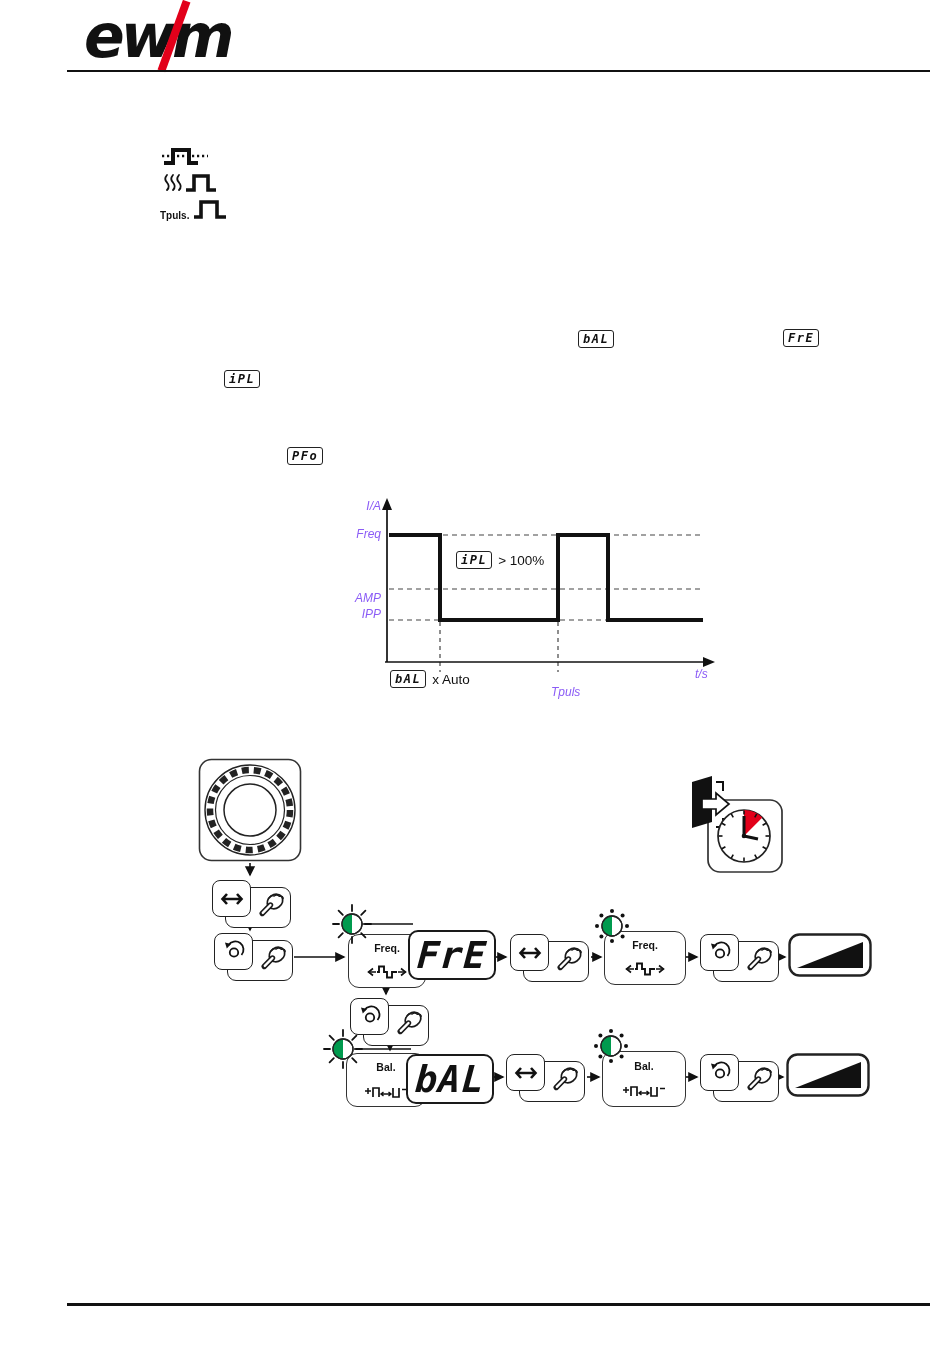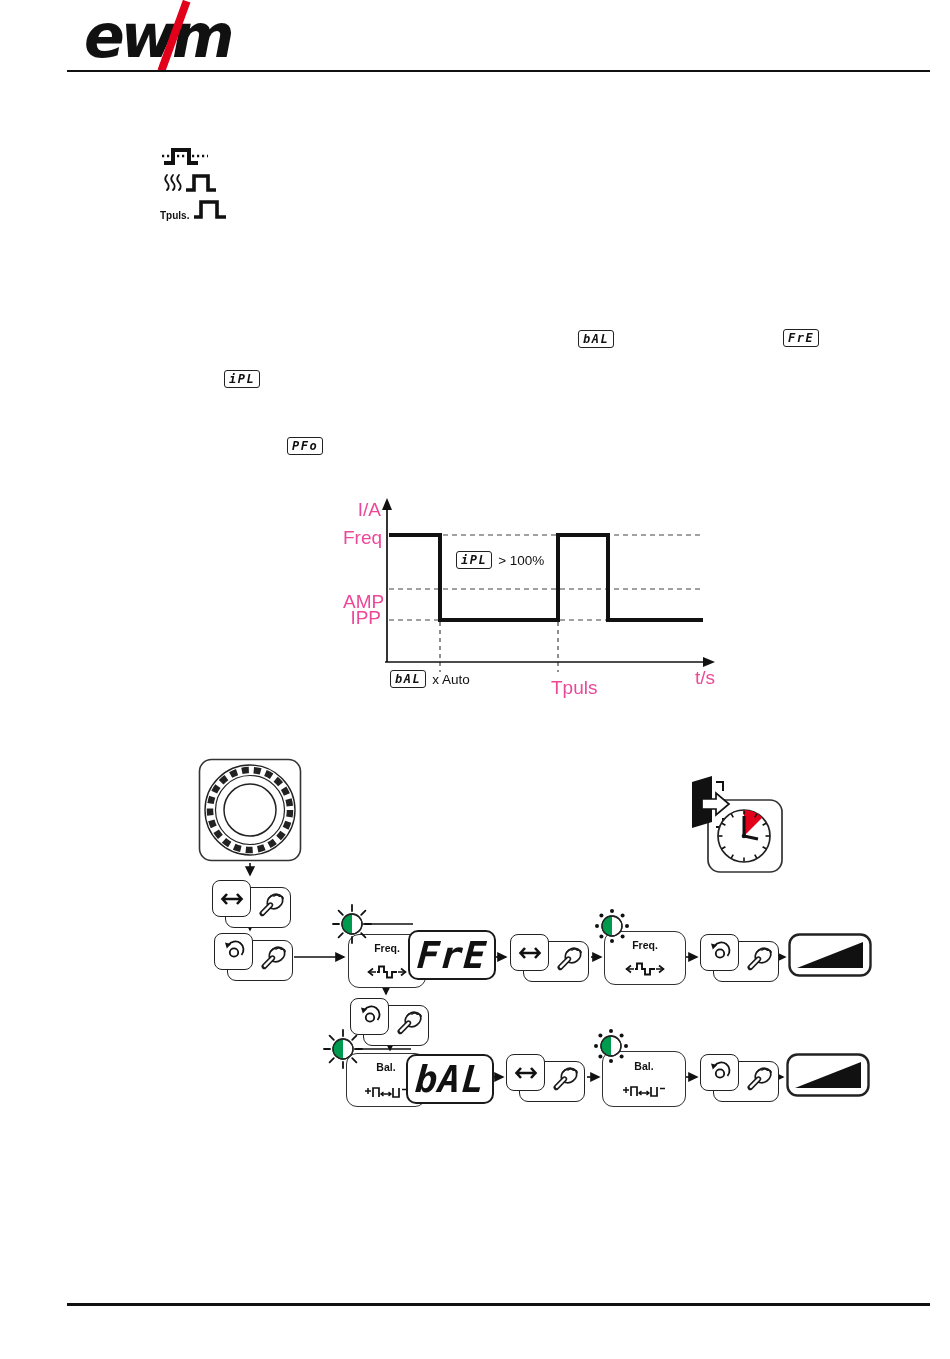--- a/index.html
+++ b/index.html
@@ -12,21 +12,21 @@
              font-size:60px;letter-spacing:-4px;color:#111;line-height:60px;}
   .logo-slash{position:absolute;left:86px;top:-7px;width:8px;height:74px;background:#e2001a;
               transform:rotate(20deg);}
   .rule{position:absolute;background:#111;}
   
   .seg-box{display:inline-block;border:1.3px solid #222;border-radius:3px;padding:0 4px;
            background:#fff;font-family:"DejaVu Sans Mono", monospace;font-weight:700;
            font-style:italic;font-size:12px;letter-spacing:1.5px;line-height:16px;color:#111;}
   
   .chart{position:absolute;left:343px;top:493px;width:390px;height:215px;}
-  .chart .lbl{position:absolute;font-size:19px;color:#ec4899;}
+  .chart .lbl{position:absolute;font-size:12px;color:#8b5cf6;font-style:italic;}
   .chart .rlbl{text-align:right;width:38px;left:0;}
   .anno{position:absolute;display:inline-flex;align-items:center;gap:6px;font-size:13.5px;}
   
   .combo{position:absolute;width:80px;height:47px;}
   .combo .back{position:absolute;left:13px;top:7px;width:64px;height:39px;border:1.8px solid #222;
                border-radius:9px;background:#fff;}
   .combo .front{position:absolute;left:0;top:0;width:37px;height:35px;border:1.8px solid #222;
                 border-radius:8px;background:#fff;display:flex;align-items:center;justify-content:center;z-index:2;}
   .combo .hand{position:absolute;left:44px;top:10px;z-index:3;}
   .panel{position:absolute;border:1.8px solid #333;border-radius:11px;background:#fff;
@@ -135,21 +135,21 @@
   <div class="mode-icon" style="left:160px;top:197px">
     <span class="auto-label">Tpuls.</span>
     <svg width="36" height="25" viewBox="0 0 36 25">
       <path d="M2 20 H9 V5 H25 V20 H34" fill="none" stroke="#111" stroke-width="3.6"></path>
     </svg>
   </div>
 
   <span class="seg-box abs" style="left:578px;top:330px">bAL</span>
   <span class="seg-box abs" style="left:783px;top:329px">FrE</span>
   <span class="seg-box abs" style="left:224px;top:370px">iPL</span>
-  <span class="seg-box abs" style="left:287px;top:437px">PFo</span>
+  <span class="seg-box abs" style="left:287px;top:447px">PFo</span>
 
   <div class="chart">
     <svg width="390" height="215" viewBox="0 0 390 215">
 
       <line x1="46" y1="42" x2="360" y2="42" stroke="#444" stroke-width="1.2" stroke-dasharray="5 4"></line>
       <line x1="46" y1="96" x2="360" y2="96" stroke="#444" stroke-width="1.2" stroke-dasharray="5 4"></line>
       <line x1="46" y1="127" x2="360" y2="127" stroke="#444" stroke-width="1.2" stroke-dasharray="5 4"></line>
 
       <line x1="97" y1="129" x2="97" y2="179" stroke="#444" stroke-width="1.2" stroke-dasharray="4 4"></line>
       <line x1="215" y1="129" x2="215" y2="179" stroke="#444" stroke-width="1.2" stroke-dasharray="4 4"></line>
@@ -167,21 +167,21 @@
     <div class="lbl rlbl" style="top:114px">IPP</div>
     <div class="lbl" style="left:352px;top:174px">t/s</div>
     <div class="anno" style="left:113px;top:58px">
       <span class="seg-box">iPL</span>
       <span>&gt; 100%</span>
     </div>
     <div class="anno" style="left:47px;top:177px">
       <span class="seg-box">bAL</span>
       <span>x Auto</span>
     </div>
-    <div class="lbl" style="left:208px;top:184px">Tpuls</div>
+    <div class="lbl" style="left:208px;top:192px">Tpuls</div>
   </div>
 
   <svg class="overlay" width="950" height="1359">
     <defs>
       <marker id="ah" markerWidth="7" markerHeight="7" refX="5.5" refY="3.5" orient="auto">
         <path d="M0,0.3 L6.5,3.5 L0,6.7 Z" fill="#111"></path>
       </marker>
     </defs>
     <g stroke="#111" stroke-width="1.6" fill="none">
       <line x1="250" y1="863" x2="250" y2="875" marker-end="url(#ah)"></line>

